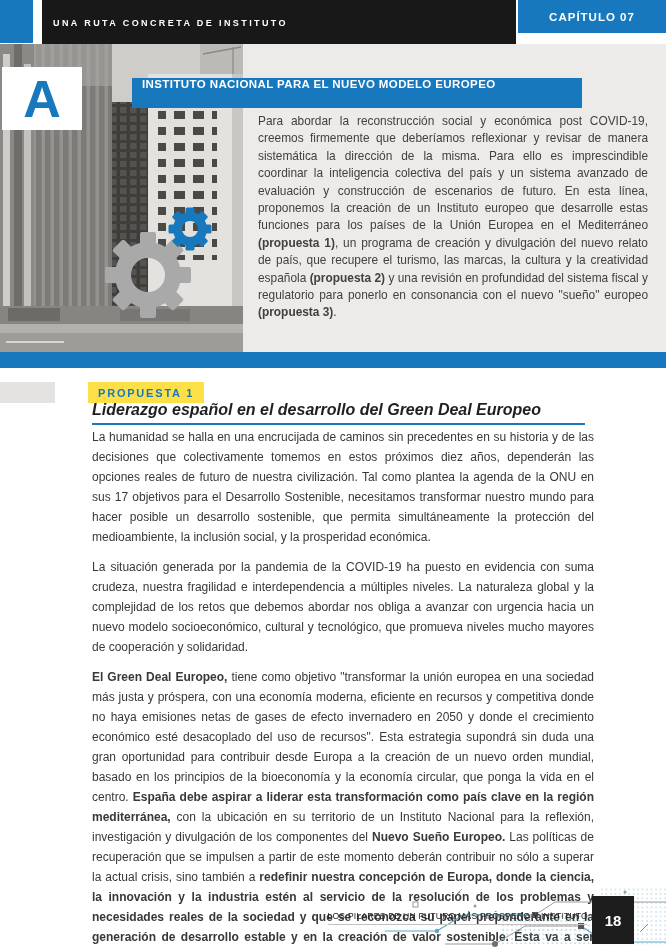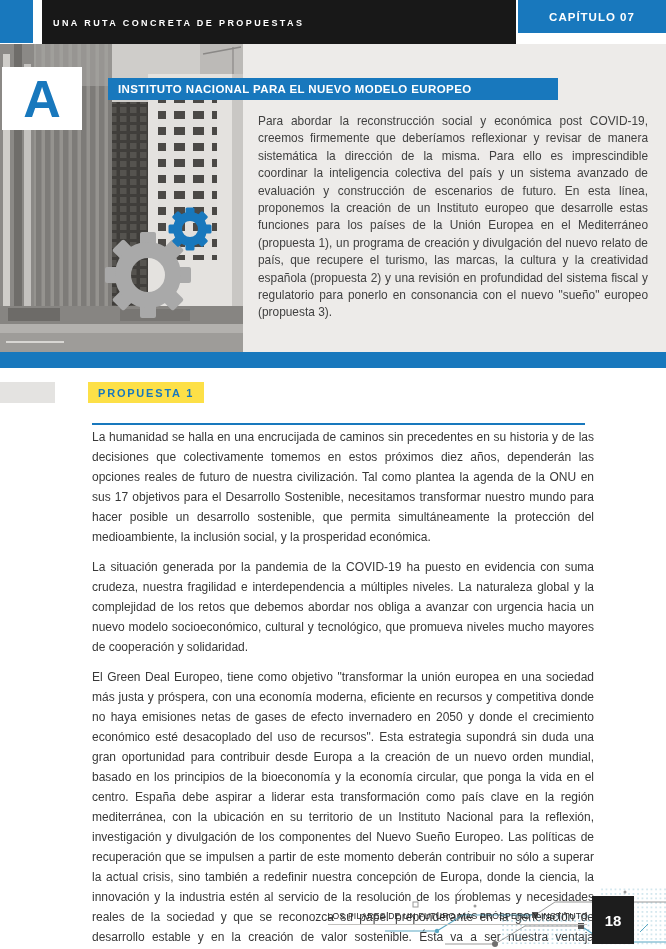--- a/index.html
+++ b/index.html
@@ -15,58 +15,58 @@
                display:flex;align-items:center;justify-content:center;}
   .chapter-box span{color:#ffffff;font-size:11.5px;font-weight:bold;letter-spacing:1px;}
 
   
   .hero-bg{position:absolute;left:243px;top:44px;width:423px;height:308px;background:#edebe9;}
   .photo{position:absolute;left:0;top:44px;width:243px;height:308px;}
   .photo svg{display:block;width:243px;height:308px;}
   .a-box{position:absolute;left:2px;top:67px;width:80px;height:63px;background:#ffffff;
          display:flex;align-items:center;justify-content:center;}
   .a-box span{color:#1878bd;font-size:52px;font-weight:bold;line-height:1;}
-  .instituto-bar{position:absolute;left:108px;top:78px;width:450px;height:22px;background:#1878bd;
-                 display:flex;align-items:center;}
+  .instituto-bar{position:absolute;left:132px;top:78px;width:450px;height:30px;background:#1878bd;
+                 display:flex;}
   .instituto-bar span{color:#ffffff;font-size:11.5px;font-weight:bold;letter-spacing:.4px;padding-left:10px;}
   .intro{position:absolute;left:258px;top:113px;width:390px;font-size:11.9px;line-height:17.4px;
          color:#414141;text-align:justify;}
 
   .divider{position:absolute;left:0;top:352px;width:666px;height:16px;background:#1878bd;}
 
   
   .left-tab{position:absolute;left:0;top:382px;width:55px;height:21px;background:#e4e3e1;}
   .prop-label{position:absolute;left:88px;top:382px;height:21px;background:#fde047;
               display:flex;align-items:center;padding:0 10px;}
   .prop-label span{color:#1878bd;font-size:11px;font-weight:bold;letter-spacing:1.8px;}
   .prop-title{position:absolute;left:92px;top:401px;margin:0;width:505px;
               font-size:16px;font-weight:bold;font-style:italic;color:#1f1f1f;}
   .title-rule{position:absolute;left:92px;top:423px;width:493px;height:2px;background:#1878bd;}
   .body-copy{position:absolute;left:92px;top:427px;width:502px;font-size:12px;line-height:20px;
              color:#383838;text-align:justify;}
   .body-copy p{margin:0 0 10px 0;}
-  .b{font-weight:normal;margin-top:32px;}
+  .b{font-weight:bold;margin-top:32px;}
 
   
   .circuit{position:absolute;left:385px;top:884px;width:281px;height:65px;z-index:1;}
   .foot-rule{position:absolute;left:328px;top:924px;width:259px;height:1px;background:#c3c1be;z-index:2;}
   .tagline{position:absolute;right:78px;top:911px;font-size:8.6px;letter-spacing:.2px;color:#1e1e1e;
            white-space:nowrap;z-index:2;}
   .page-num{position:absolute;left:592px;top:896px;width:42px;height:48px;background:#1d1d1d;
             display:flex;align-items:center;justify-content:center;z-index:3;}
   .page-num span{color:#ffffff;font-size:15px;font-weight:bold;}
 </style>
 </head>
 <body>
 
 <div class="page">
 
   <div class="top-strip"></div>
   <div class="kicker-bar">
-    <span>UNA RUTA CONCRETA DE PROPUESTAS</span>
+    <span>UNA RUTA CONCRETA DE INSTITUTO</span>
   </div>
   <div class="chapter-box">
     <span>CAPÍTULO 07</span>
   </div>
 
   <div class="hero-bg"></div>
   <div class="photo">
     <svg viewBox="0 0 243 308" preserveAspectRatio="none">
       <defs>
         <pattern id="vwin" width="9" height="308" patternUnits="userSpaceOnUse">
@@ -144,20 +144,21 @@
     <span>INSTITUTO NACIONAL PARA EL NUEVO MODELO EUROPEO</span>
   </div>
   <div class="intro"><span>Para abordar la reconstrucción social y económica post COVID-19, creemos firmemente que deberíamos reflexionar y revisar de manera sistemática la dirección de la misma. Para ello es imprescindible coordinar la inteligencia colectiva del país y un sistema avanzado de evaluación y construcción de escenarios de futuro. En esta línea, proponemos la creación de un Instituto europeo que desarrolle estas funciones para los países de la Unión Europea en el Mediterráneo </span><span class="b">(propuesta 1)</span><span>, un programa de creación y divulgación del nuevo relato de país, que recupere el turismo, las marcas, la cultura y la creatividad española </span><span class="b">(propuesta 2)</span><span> y una revisión en profundidad del sistema fiscal y regulatorio para ponerlo en consonancia con el nuevo "sueño" europeo </span><span class="b">(propuesta 3)</span><span>.</span></div>
 
   <div class="divider"></div>
 
   <div class="left-tab"></div>
   <div class="prop-label">
     <span>PROPUESTA 1</span>
   </div>
+  <h1 class="prop-title">Liderazgo español en el desarrollo del Green Deal Europeo</h1>
   <div class="title-rule"></div>
 
   <div class="body-copy">
     <p><span>La humanidad se halla en una encrucijada de caminos sin precedentes en su historia y de las decisiones que colectivamente tomemos en estos próximos diez años, dependerán las opciones reales de futuro de nuestra civilización. Tal como plantea la agenda de la ONU en sus 17 objetivos para el Desarrollo Sostenible, necesitamos transformar nuestro mundo para hacer posible un desarrollo sostenible, que permita simultáneamente la protección del medioambiente, la inclusión social, y la prosperidad económica.</span></p>
     <p><span>La situación generada por la pandemia de la COVID-19 ha puesto en evidencia con suma crudeza, nuestra fragilidad e interdependencia a múltiples niveles. La naturaleza global y la complejidad de los retos que debemos abordar nos obliga a avanzar con urgencia hacia un nuevo modelo socioeconómico, cultural y tecnológico, que promueva niveles mucho mayores de cooperación y solidaridad.</span></p>
     <p><span class="b">El Green Deal Europeo, </span><span>tiene como objetivo "transformar la unión europea en una sociedad más justa y próspera, con una economía moderna, eficiente en recursos y competitiva donde no haya emisiones netas de gases de efecto invernadero en 2050 y donde el crecimiento económico esté desacoplado del uso de recursos". Esta estrategia supondrá sin duda una gran oportunidad para contribuir desde Europa a la creación de un nuevo orden mundial, basado en los principios de la bioeconomía y la economía circular, que ponga la vida en el centro. </span><span class="b">España debe aspirar a liderar esta transformación como país clave en la región mediterránea, </span><span>con la ubicación en su territorio de un Instituto Nacional para la reflexión, investigación y divulgación de los componentes del </span><span class="b">Nuevo Sueño Europeo. </span><span>Las políticas de recuperación que se impulsen a partir de este momento deberán contribuir no sólo a superar la actual crisis, sino también a </span><span class="b">redefinir nuestra concepción de Europa, donde la ciencia, la innovación y la industria estén al servicio de la resolución de los problemas y necesidades reales de la sociedad y que se reconozca su papel preponderante en la generación de desarrollo estable y en la creación de valor sostenible. Ésta va a ser nuestra ventaja competitiva frente a otras zonas tractoras del planeta.</span></p>
   </div>
 
   <svg class="circuit" viewBox="0 0 281 65">
     <defs>

